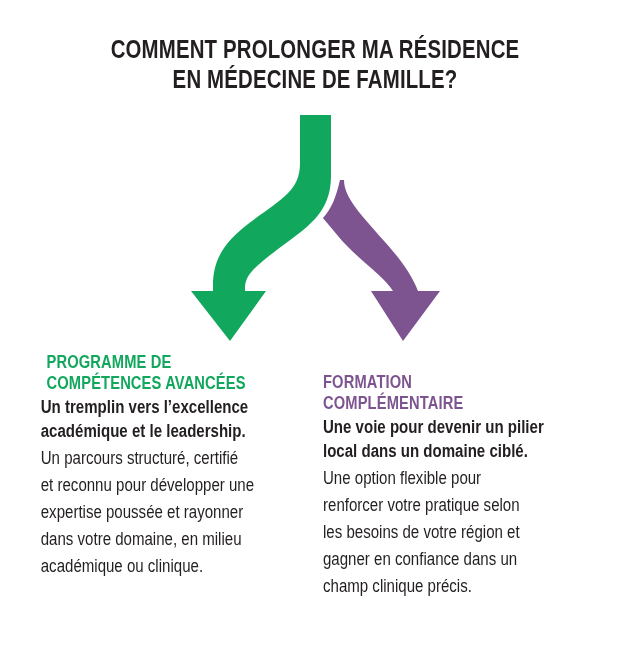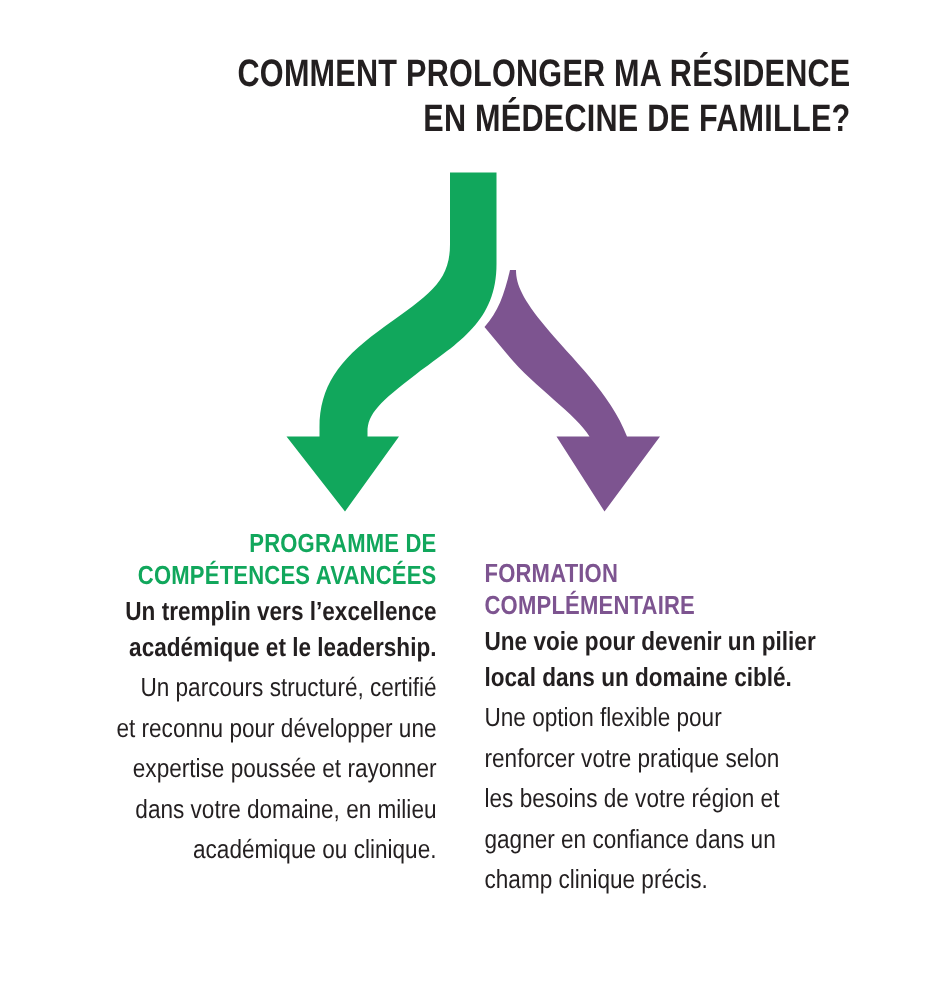--- a/index.html
+++ b/index.html
@@ -15,21 +15,21 @@
     font-family: "Liberation Sans", sans-serif;
     -webkit-font-smoothing: antialiased;
   }
 
   
   #title-block {
     position: absolute;
     left: 0;
     top: 34px;
     width: 630px;
-    text-align: right;
+    text-align: center;
   }
   .title-line {
     display: block;
     font-family: "Liberation Sans", sans-serif;
     font-weight: 700;
     font-size: 25.5px;
     line-height: 30px;
     letter-spacing: 0.2px;
     color: #231f20;
     transform: scaleX(0.80);
@@ -55,21 +55,21 @@
     width: 630px;
     display: flex;
     align-items: flex-start;
   }
   .column {
     box-sizing: border-box;
   }
   #column-left {
     width: 303px;
     padding-right: 12px;
-    text-align: right;
+    text-align: left;
   }
   #column-right {
     width: 327px;
     padding-left: 20px;
     text-align: left;
     margin-top: 20px;
   }
 
   .col-heading {
     font-family: "Liberation Sans", sans-serif;

